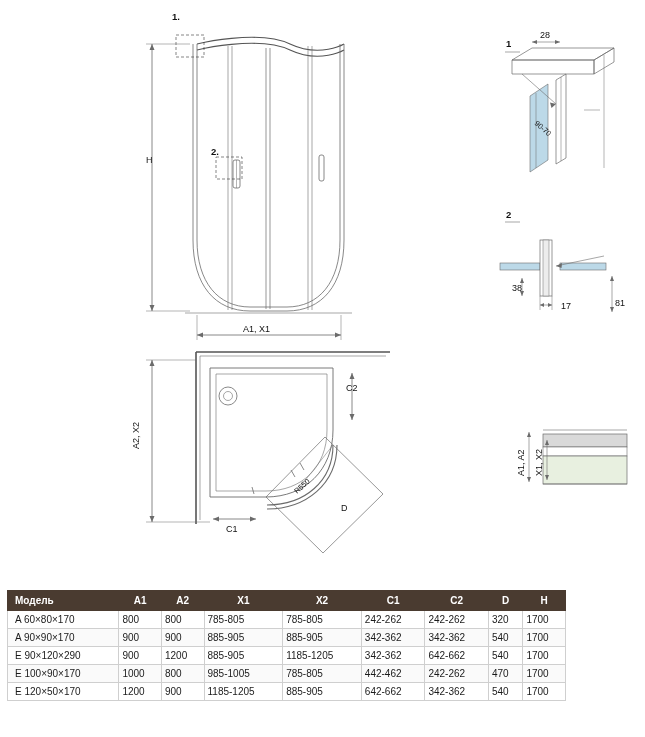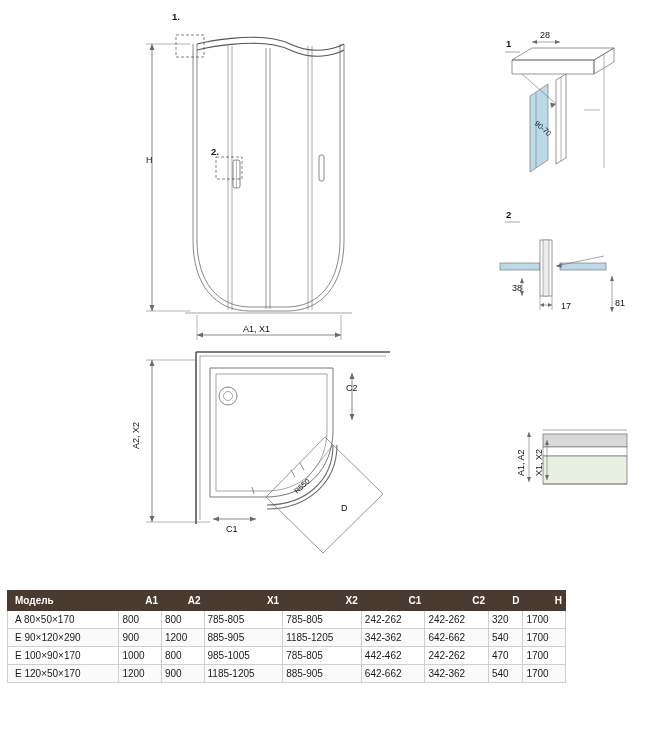--- a/index.html
+++ b/index.html
@@ -1,20 +1,20 @@
 <!DOCTYPE html>
 <html><head>
 <meta charset="utf-8">
 <style>
   html,body{margin:0;padding:0;background:#ffffff;}
   body{width:645px;height:737px;position:relative;font-family:"Liberation Sans",sans-serif;color:#000;}
   .stage{position:absolute;left:0;top:0;width:645px;height:737px;}
   svg{display:block;}
   .tbl{position:absolute;left:7px;top:590px;width:559px;border-collapse:collapse;font-size:10px;}
-  .tbl th{background:#4a3b30;color:#fff;font-weight:bold;font-size:10px;padding:4px 3px;text-align:right;border:1px solid #4a3b30;}
+  .tbl th{background:#4a3b30;color:#fff;font-weight:bold;font-size:10px;padding:4px 3px;text-align:center;border:1px solid #4a3b30;}
   .tbl th.l{text-align:left;padding-left:7px;}
   .tbl td{border:1px solid #cfcfcf;padding:3px 3px;font-size:10px;color:#1a1a1a;}
   .tbl td.l{text-align:left;padding-left:7px;}
   .tbl tr:nth-child(even) td{background:#fafafa;}
   .lbl{font-family:"Liberation Sans",sans-serif;font-size:9px;fill:#111;}
   .lbl-b{font-family:"Liberation Sans",sans-serif;font-size:9.5px;fill:#111;font-weight:bold;}
   .lbl-s{font-family:"Liberation Sans",sans-serif;font-size:7.5px;fill:#111;}
 </style>
 </head>
 <body>
@@ -217,28 +217,39 @@
         <th>X1</th>
         <th>X2</th>
         <th>C1</th>
         <th>C2</th>
         <th>D</th>
         <th>H</th>
       </tr>
     </thead>
     <tbody>
       <tr>
-        <td class="l">A 80×50×170</td>
+        <td class="l">A 60×80×170</td>
         <td>800</td>
         <td>800</td>
         <td>785-805</td>
         <td>785-805</td>
         <td>242-262</td>
         <td>242-262</td>
         <td>320</td>
+        <td>1700</td>
+      </tr>
+      <tr>
+        <td class="l">A 90×90×170</td>
+        <td>900</td>
+        <td>900</td>
+        <td>885-905</td>
+        <td>885-905</td>
+        <td>342-362</td>
+        <td>342-362</td>
+        <td>540</td>
         <td>1700</td>
       </tr>
       <tr>
         <td class="l">E 90×120×290</td>
         <td>900</td>
         <td>1200</td>
         <td>885-905</td>
         <td>1185-1205</td>
         <td>342-362</td>
         <td>642-662</td>

